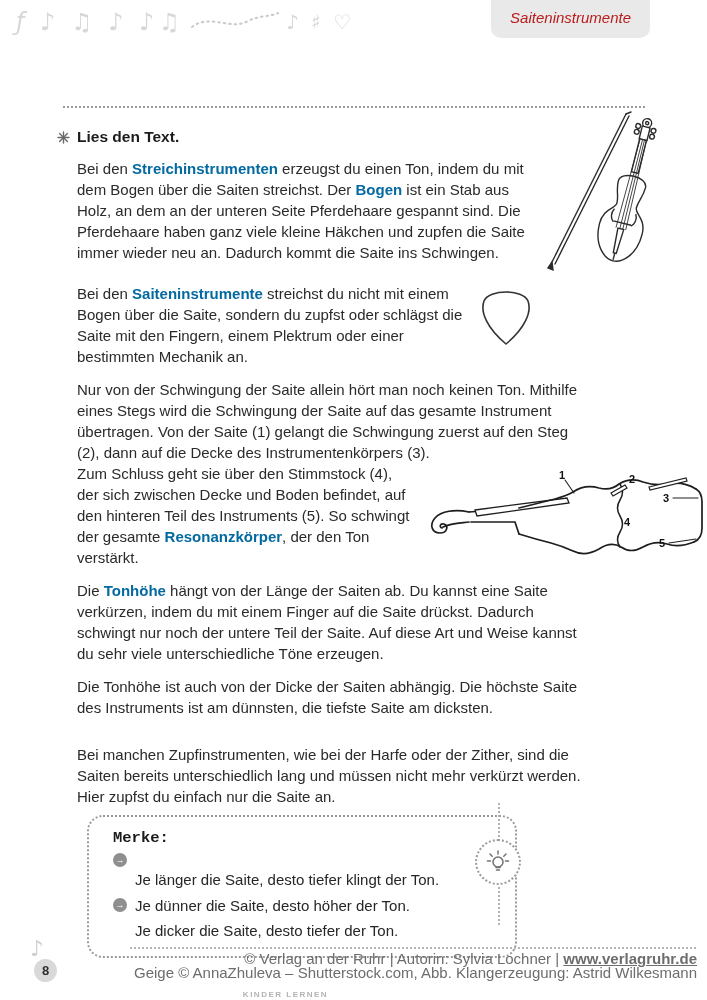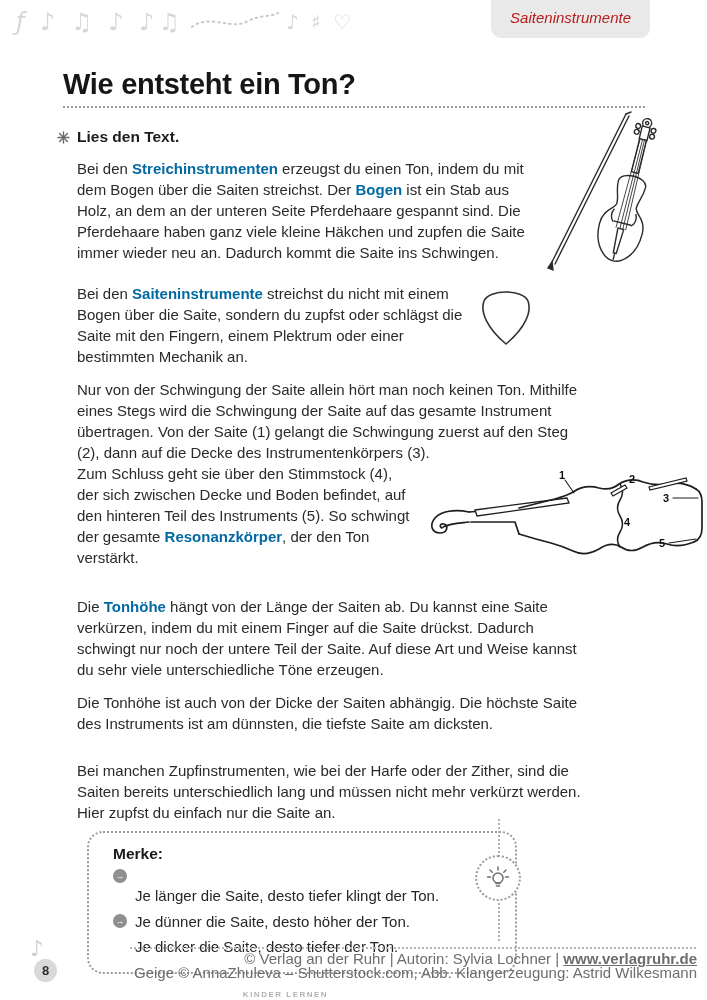--- a/index.html
+++ b/index.html
@@ -29,33 +29,33 @@
   .instruction .label { font-size:15.5px; font-weight:bold; color:#1c1c1c; }
   
   .content { position:absolute; left:77px; top:158px; width:630px; }
   .content p { font-size:15px; line-height:21px; color:#2a2a2a; }
   .content b { color:#0369a1; }
   .p1 { width:470px; }
   .p2 { width:392px; margin-top:20px; }
   .p3a { width:515px; margin-top:12px; }
   .p3-row { display:flex; margin-top:0; }
   .p3b { width:338px; }
-  .p4 { width:505px; margin-top:28px; }
+  .p4 { width:505px; margin-top:12px; }
   .p5 { width:525px; margin-top:12px; }
   .p6 { width:505px; margin-top:26px; }
   
   .violin-illu { position:absolute; left:538px; top:110px; }
   .plectrum-illu { position:absolute; left:477px; top:286px; }
   .diagram-illu { margin-left:0; margin-top:2px; flex:none; }
   
   .merke {
     position:relative; margin:8px 0 0 10px; width:430px;
     border:2px dotted #9a9a9a; border-radius:16px; padding:12px 20px 12px 24px;
   }
-  .merke-title { font-size:15.5px; font-weight:bold; color:#1a1a1a; margin-bottom:6px; }
+  .merke-title { font-size:15.5px; font-weight:bold; color:#1a1a1a; margin-bottom:6px;font-family:Liberation Mono, monospace; }
   .merke-item { line-height:25.5px; font-size:15px; }
   .merke-line1 { display:flex; align-items:center; gap:8px; }
   .bullet {
     flex:none; width:14px; height:14px; border-radius:50%; background:#8f8f8f;
     color:#fff; font-size:9px; line-height:14px; text-align:center; font-weight:bold;
   }
   .merke-line2 { margin-left:22px; }
   .bulb-cord { position:absolute; left:calc(100% - 17px); top:-14px; height:122px; border-left:2px dotted #b0b0b0; }
   .bulb {
     position:absolute; right:-6px; top:22px; width:46px; height:46px; border-radius:50%;
@@ -87,21 +87,20 @@
     <svg width="90" height="22" viewBox="0 0 90 22">
       <path d="M2,16 C20,2 40,20 58,10 C70,4 80,6 88,2" fill="none" stroke="#c9c9c9" stroke-width="2" stroke-dasharray="1.5,4" stroke-linecap="round"></path>
     </svg>
     <span class="d2">♪ ♯ ♡</span>
   </div>
 
   <div class="tab">
     <span class="tab-label">Saiteninstrumente</span>
   </div>
 
-  <h1 class="title">Wie entsteht ein Ton?</h1>
   <div class="title-rule"></div>
 
   <div class="instruction">
     <svg width="13" height="13" viewBox="0 0 13 13">
       <g stroke="#6b6b6b" stroke-width="1.4" stroke-linecap="round">
         <line x1="6.5" y1="1" x2="6.5" y2="12"></line>
           <line x1="1" y1="6.5" x2="12" y2="6.5"></line>
         <line x1="2.6" y1="2.6" x2="10.4" y2="10.4"></line>
           <line x1="10.4" y1="2.6" x2="2.6" y2="10.4"></line>
       </g>

